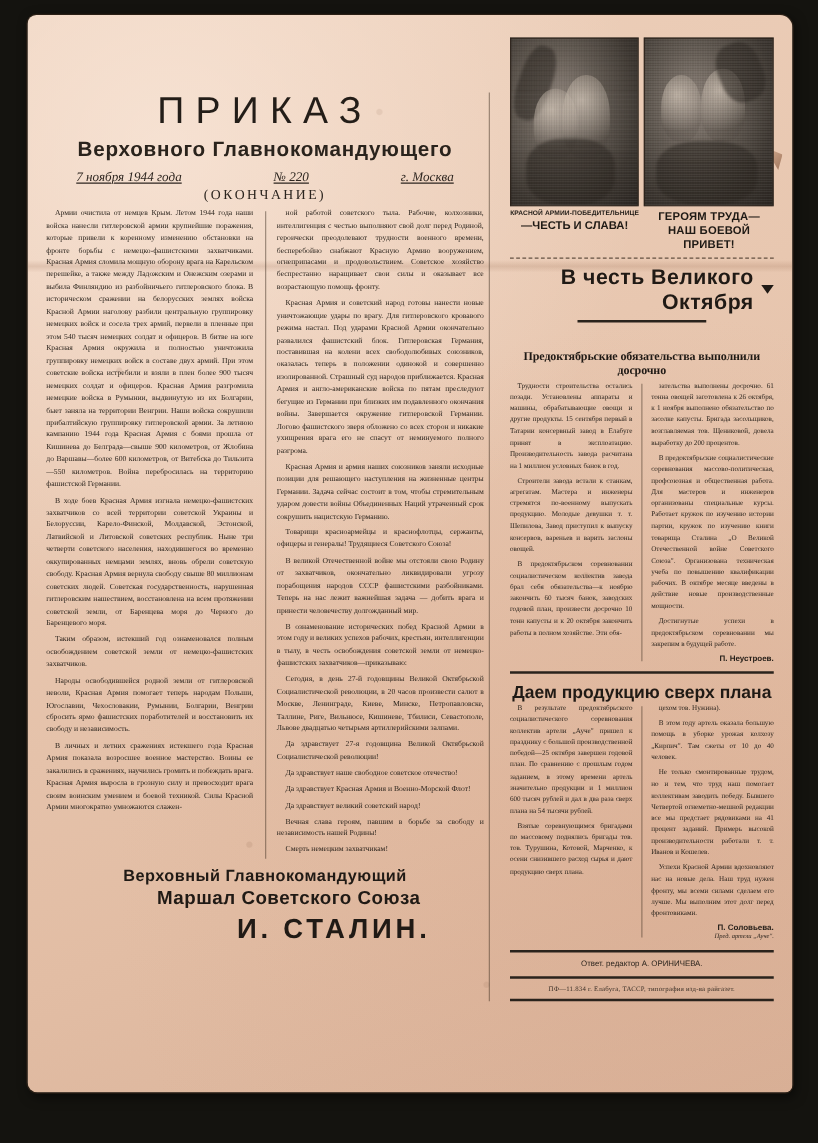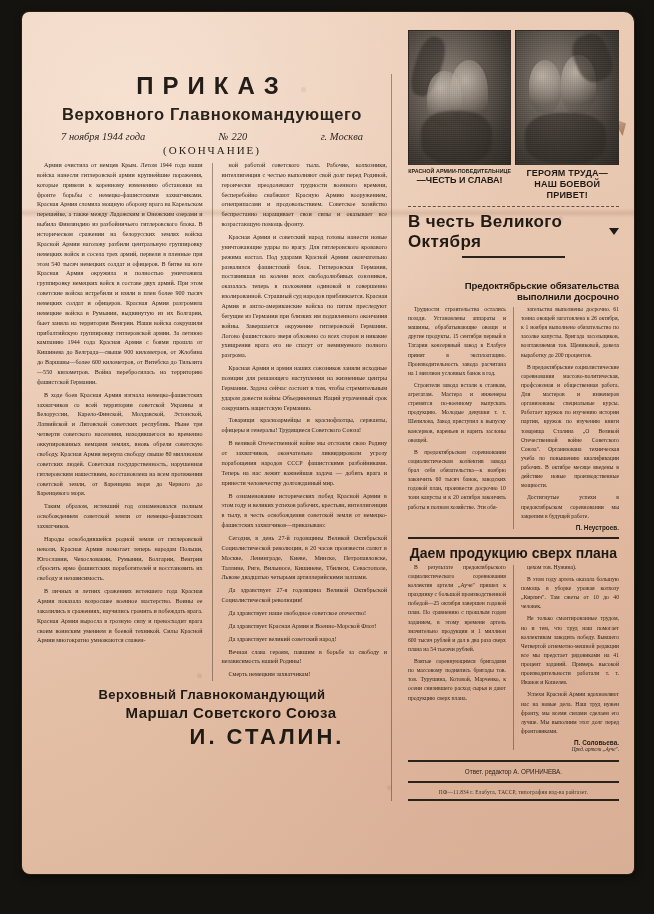--- a/index.html
+++ b/index.html
@@ -43,32 +43,33 @@
     background:linear-gradient(135deg,#c49a7e,#8d6147);
     clip-path:polygon(0 0,100% 22%,62% 100%,18% 58%);
     opacity:.8;
   }
   .inner{position:absolute;left:15px;top:12px;right:15px;bottom:10px;}
 
   
   .masthead{text-align:center;padding-top:44px;}
   .title{
     font-family:"Liberation Sans",sans-serif;
-    font-weight:700;font-size:24px;letter-spacing:9px;
+    font-weight:400;font-size:30px;letter-spacing:9px;
     color:#231d18;line-height:1;
   }
   .subtitle{
     font-family:"Liberation Sans",sans-serif;
     font-weight:700;font-size:16.5px;letter-spacing:.6px;
     color:#2a231c;margin-top:7px;
   }
   .metaline{
     display:flex;justify-content:space-between;align-items:baseline;
     font-style:italic;font-size:10.5px;color:#2e2620;
     margin:7px 24px 0 24px;
+    text-decoration:underline;
   }
   .metaline .mid{font-style:italic;}
   .contin{
     font-size:11px;letter-spacing:2px;color:#2b241e;margin-top:2px;
   }
 
   
   .cols{display:flex;gap:0;margin-top:6px;}
   .order-wrap{width:350px;display:flex;gap:9px;}
   .ocol{width:170px;}
@@ -117,31 +118,31 @@
   .cap.big{font-size:9px;letter-spacing:.2px;}
   .cap.small .l1{font-size:5.3px;letter-spacing:.1px;display:block;}
   .cap.small .l2{font-size:9px;display:block;margin-top:1px;}
 
   .dashrule{
     border-top:1.5px dashed rgba(55,40,28,.75);
     margin:5px 0 5px 0;height:0;
   }
   .sec-head{
     font-family:"Liberation Sans",sans-serif;font-weight:700;
-    font-size:17px;color:#201a15;text-align:left;letter-spacing:.4px;
+    font-size:17px;color:#201a15;text-align:right;letter-spacing:.4px;
     display:flex;align-items:center;justify-content:center;gap:6px;
   }
   .sec-head .orn{
     width:0;height:0;border-left:5px solid transparent;border-right:5px solid transparent;
     border-top:7px solid #201a15;display:inline-block;
   }
   .thinrule{height:2px;background:#2a231c;margin:4px 54px;}
   .sub-head{
-    font-family:Liberation Sans, sans-serif;font-weight:700;
-    font-size:9.6px;color:#201a15;text-align:right;letter-spacing:-.1px;
+    font-family:Liberation Serif, serif;font-weight:700;
+    font-size:9.6px;color:#201a15;text-align:center;letter-spacing:-.1px;
     margin-bottom:3px;
     margin-top:22px;
   }
   .sub-head2{
     font-family:"Liberation Sans",sans-serif;font-weight:700;
     font-size:14px;color:#201a15;text-align:center;margin:4px 0 2px 0;
   }
   .twocol{display:flex;gap:7px;}
   .twocol .c{flex:1;}
   .micro{

